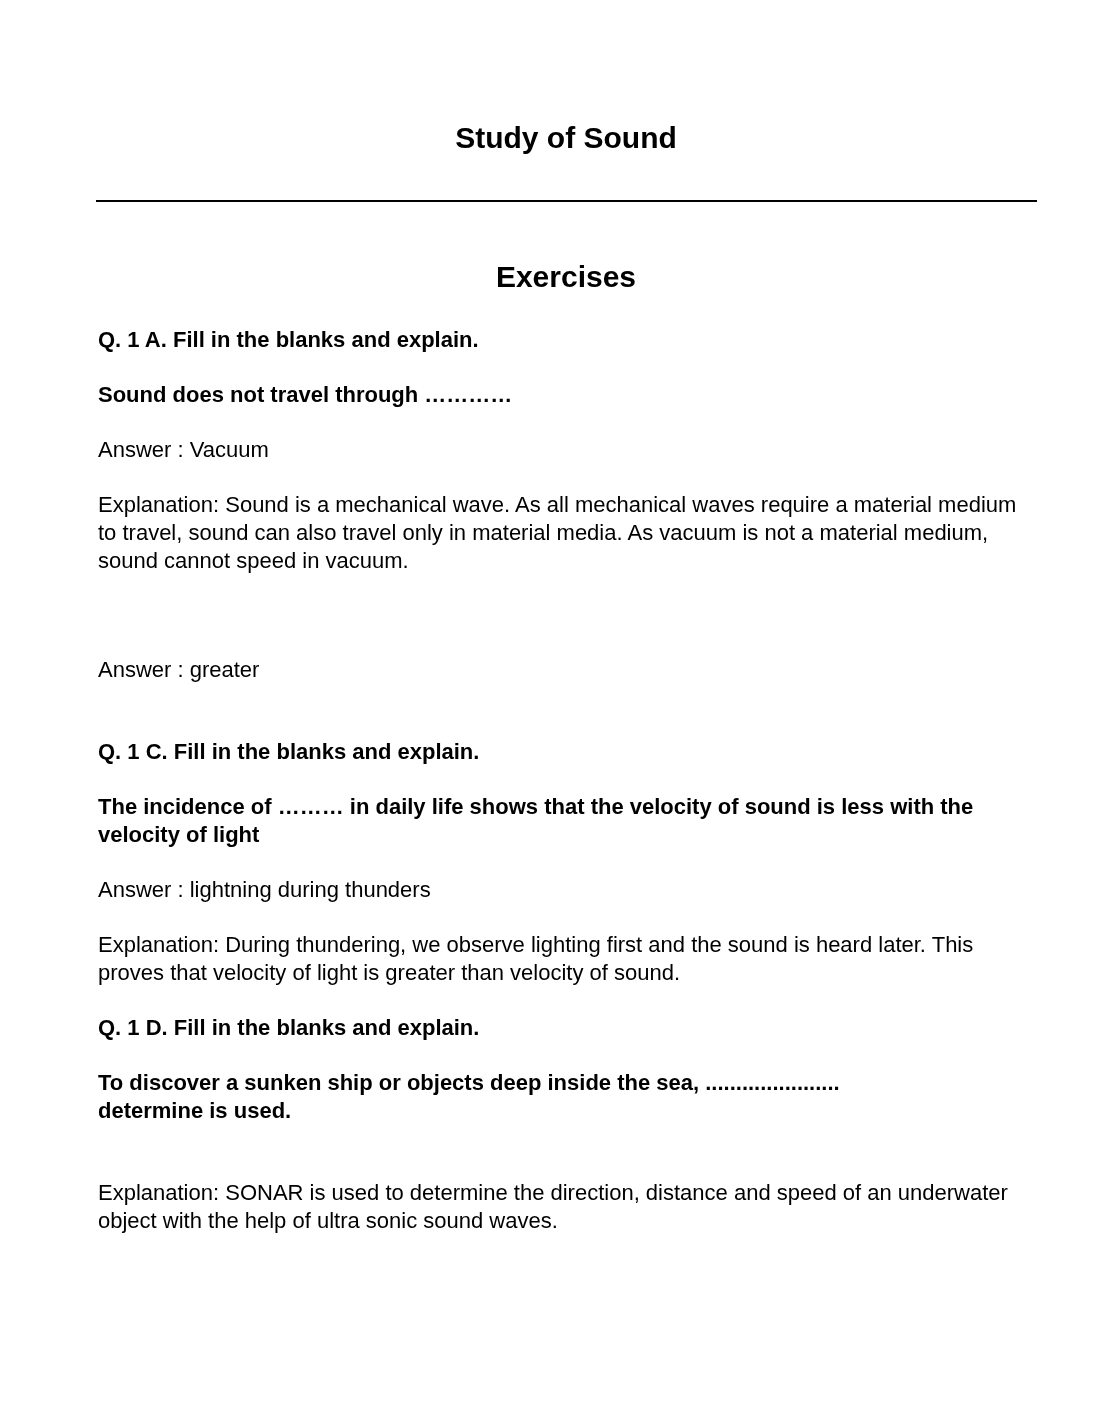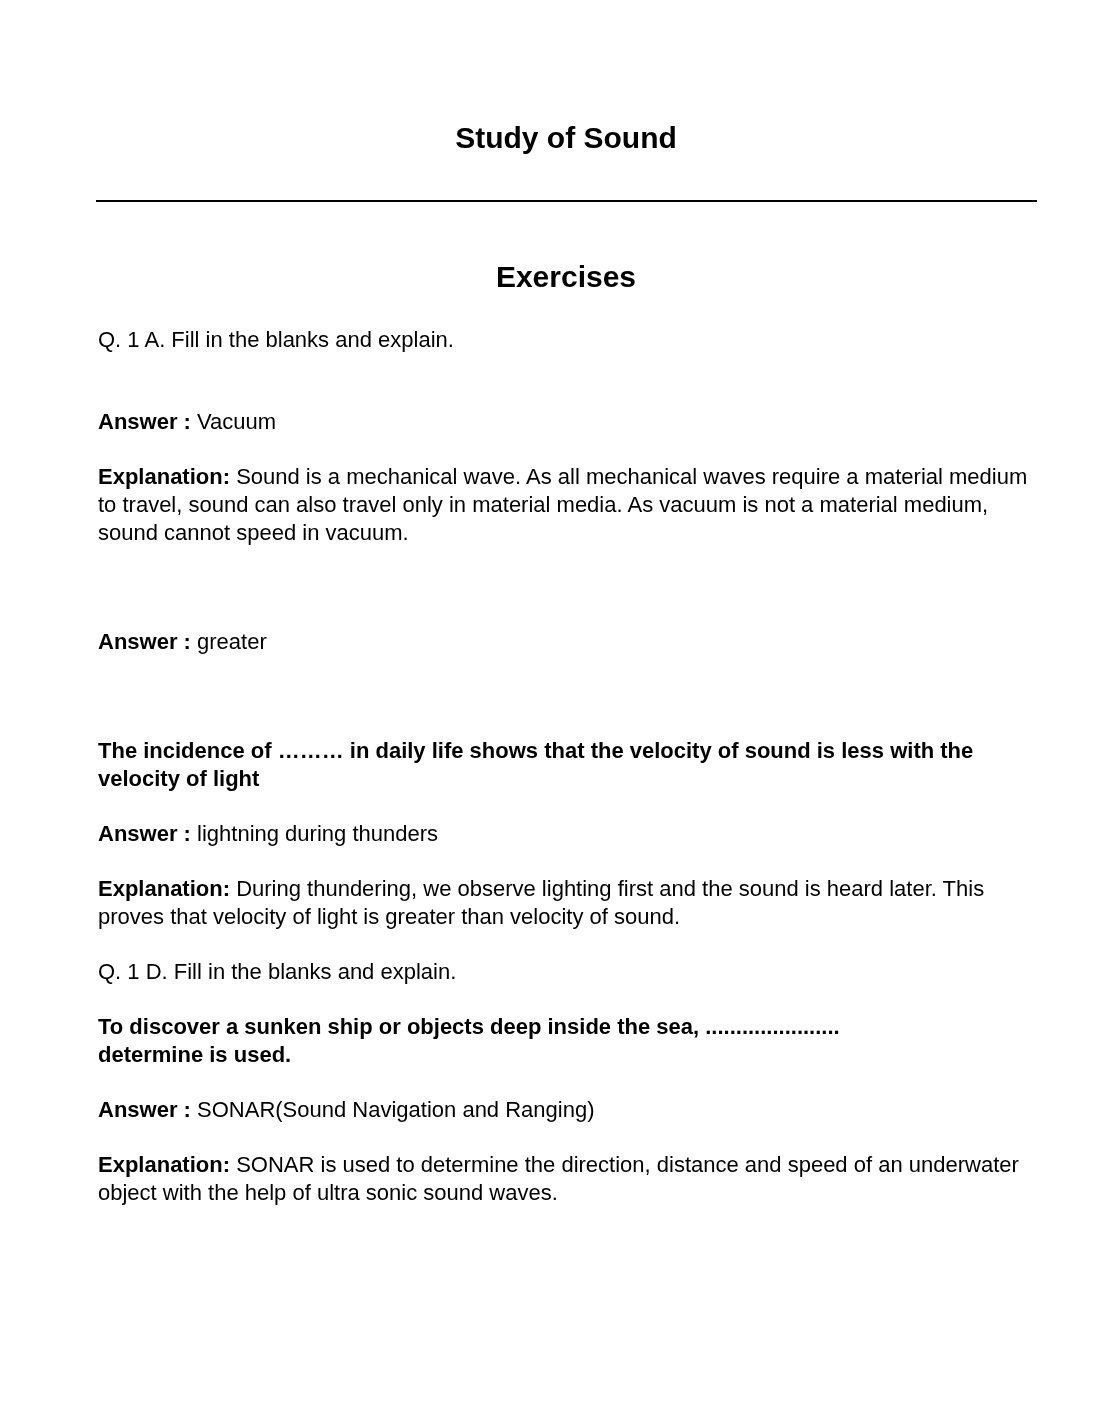--- a/index.html
+++ b/index.html
@@ -17,65 +17,66 @@
     }
     .subtitle {
       position: absolute; top: 259px; left: 0; width: 1132px; text-align: center;
       font-weight: bold; font-size: 30px; line-height: 36px;
     }
     .content {
       position: absolute; top: 326px; left: 98px; width: 930px;
       font-size: 22px; line-height: 28px;
     }
     .block { margin: 0; }
-    .q-head { font-weight: normal; height: 28px; }
+    .q-head { font-weight: bold; height: 28px; }
     .stmt { font-weight: bold; }
-    .b { font-weight: bold; }
+    .b { font-weight: normal; }
     .gap { height: 27px; }
   </style>
 </head>
 <body>
 
 <div class="title">Study of Sound</div>
 <div class="rule"></div>
 <div class="subtitle">Exercises</div>
 
 <div class="content">
 
   <div>
     <p class="block q-head">Q. 1 A. Fill in the blanks and explain.</p>
     <div class="gap"></div>
+    <p class="block stmt">Sound does not travel through …………</p>
     <div class="gap"></div>
     <p class="block"><span class="b">Answer :</span> <span>Vacuum</span></p>
     <div class="gap"></div>
     <p class="block"><span class="b">Explanation:</span> <span>Sound is a mechanical wave. As all mechanical waves require a material medium to travel, sound can also travel only in material media. As vacuum is not a material medium, sound cannot speed in vacuum.</span></p>
   </div>
   <div class="gap"></div>
 
   <div>
     <div class="gap"></div>
     <div class="gap"></div>
     <p class="block"><span class="b">Answer :</span> <span>greater</span></p>
     <div class="gap"></div>
   </div>
   <div class="gap"></div>
 
   <div>
+    <p class="block q-head">Q. 1 C. Fill in the blanks and explain.</p>
     <div class="gap"></div>
     <p class="block stmt">The incidence of ……… in daily life shows that the velocity of sound is less with the velocity of light</p>
     <div class="gap"></div>
     <p class="block"><span class="b">Answer :</span> <span>lightning during thunders</span></p>
     <div class="gap"></div>
     <p class="block"><span class="b">Explanation:</span> <span>During thundering, we observe lighting first and the sound is heard later. This proves that velocity of light is greater than velocity of sound.</span></p>
   </div>
   <div class="gap"></div>
 
   <div>
     <p class="block q-head">Q. 1 D. Fill in the blanks and explain.</p>
     <div class="gap"></div>
     <p class="block stmt" style="width:830px">To discover a sunken ship or objects deep inside the sea, ...................... determine is used.</p>
     <div class="gap"></div>
-    <p class="block"><span class="b">Answer :</span> <span>SONAR(Sound Navigation and Ranging)</span></p>
     <div class="gap"></div>
     <p class="block"><span class="b">Explanation:</span> <span>SONAR is used to determine the direction, distance and speed of an underwater object with the help of ultra sonic sound waves.</span></p>
   </div>
 
 </div>
 
 </body></html>

